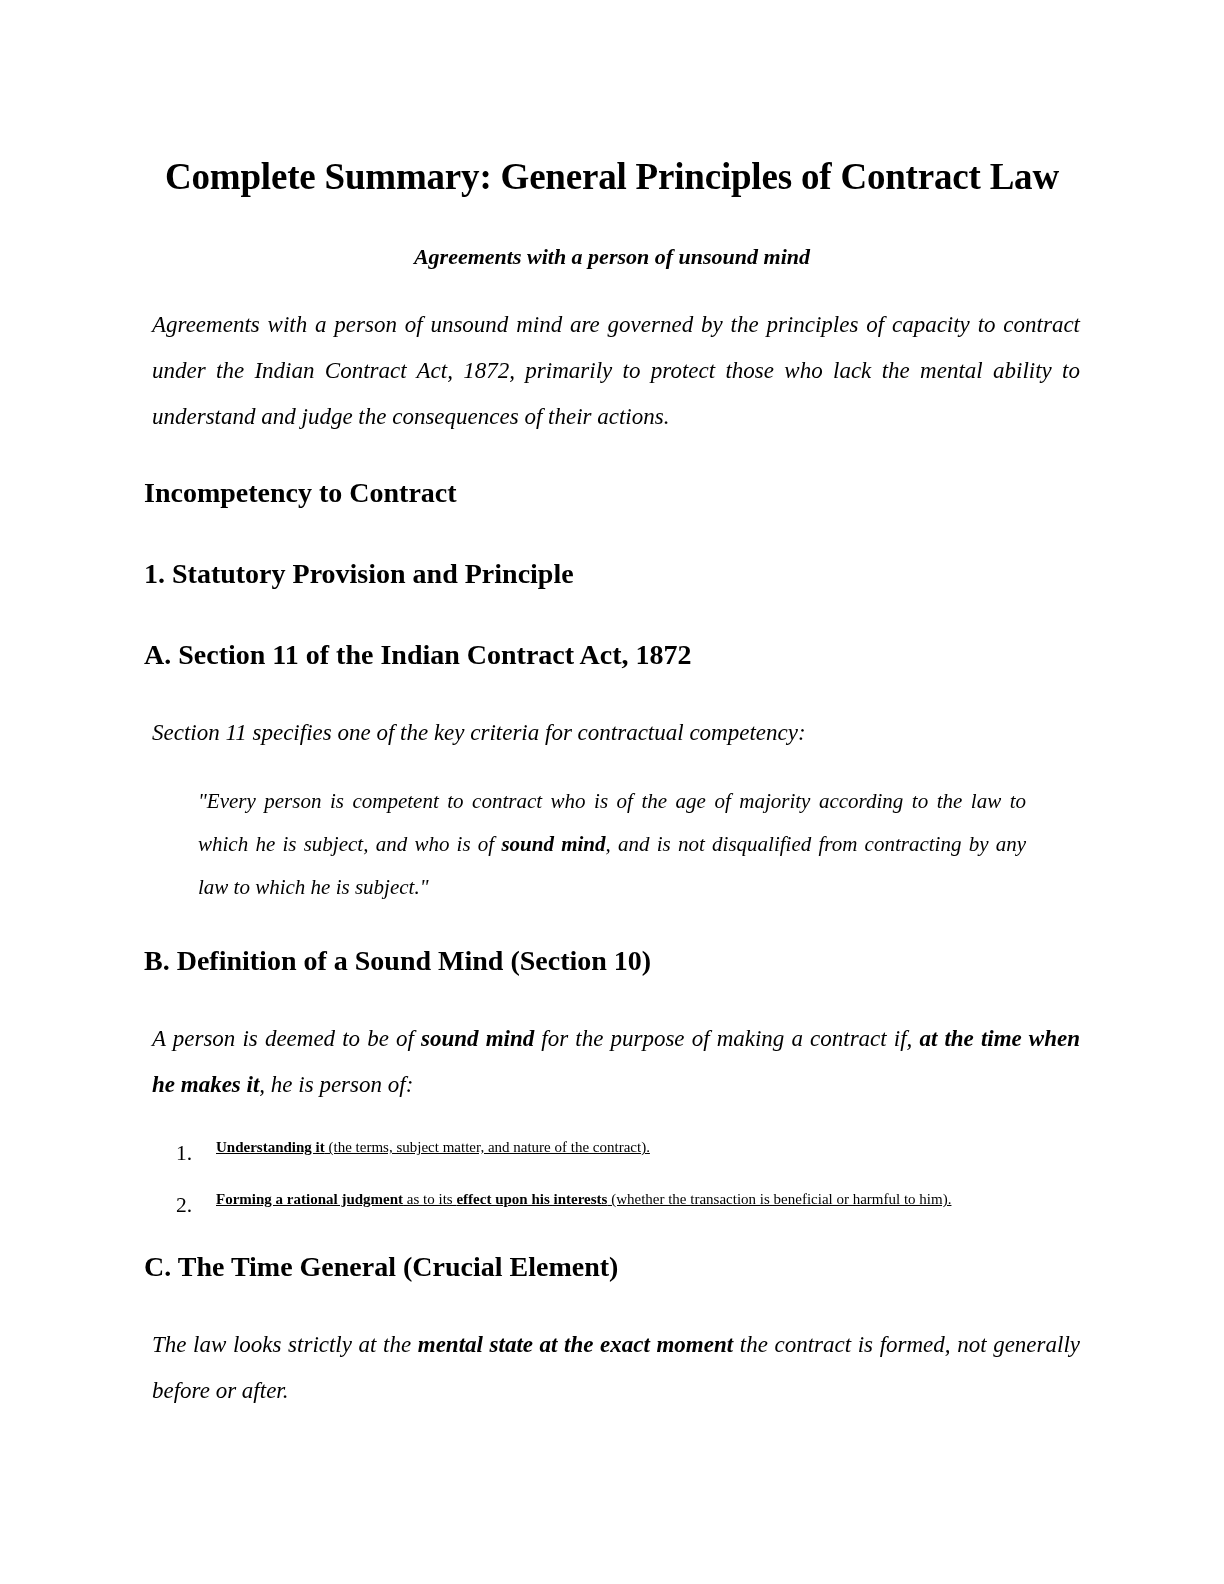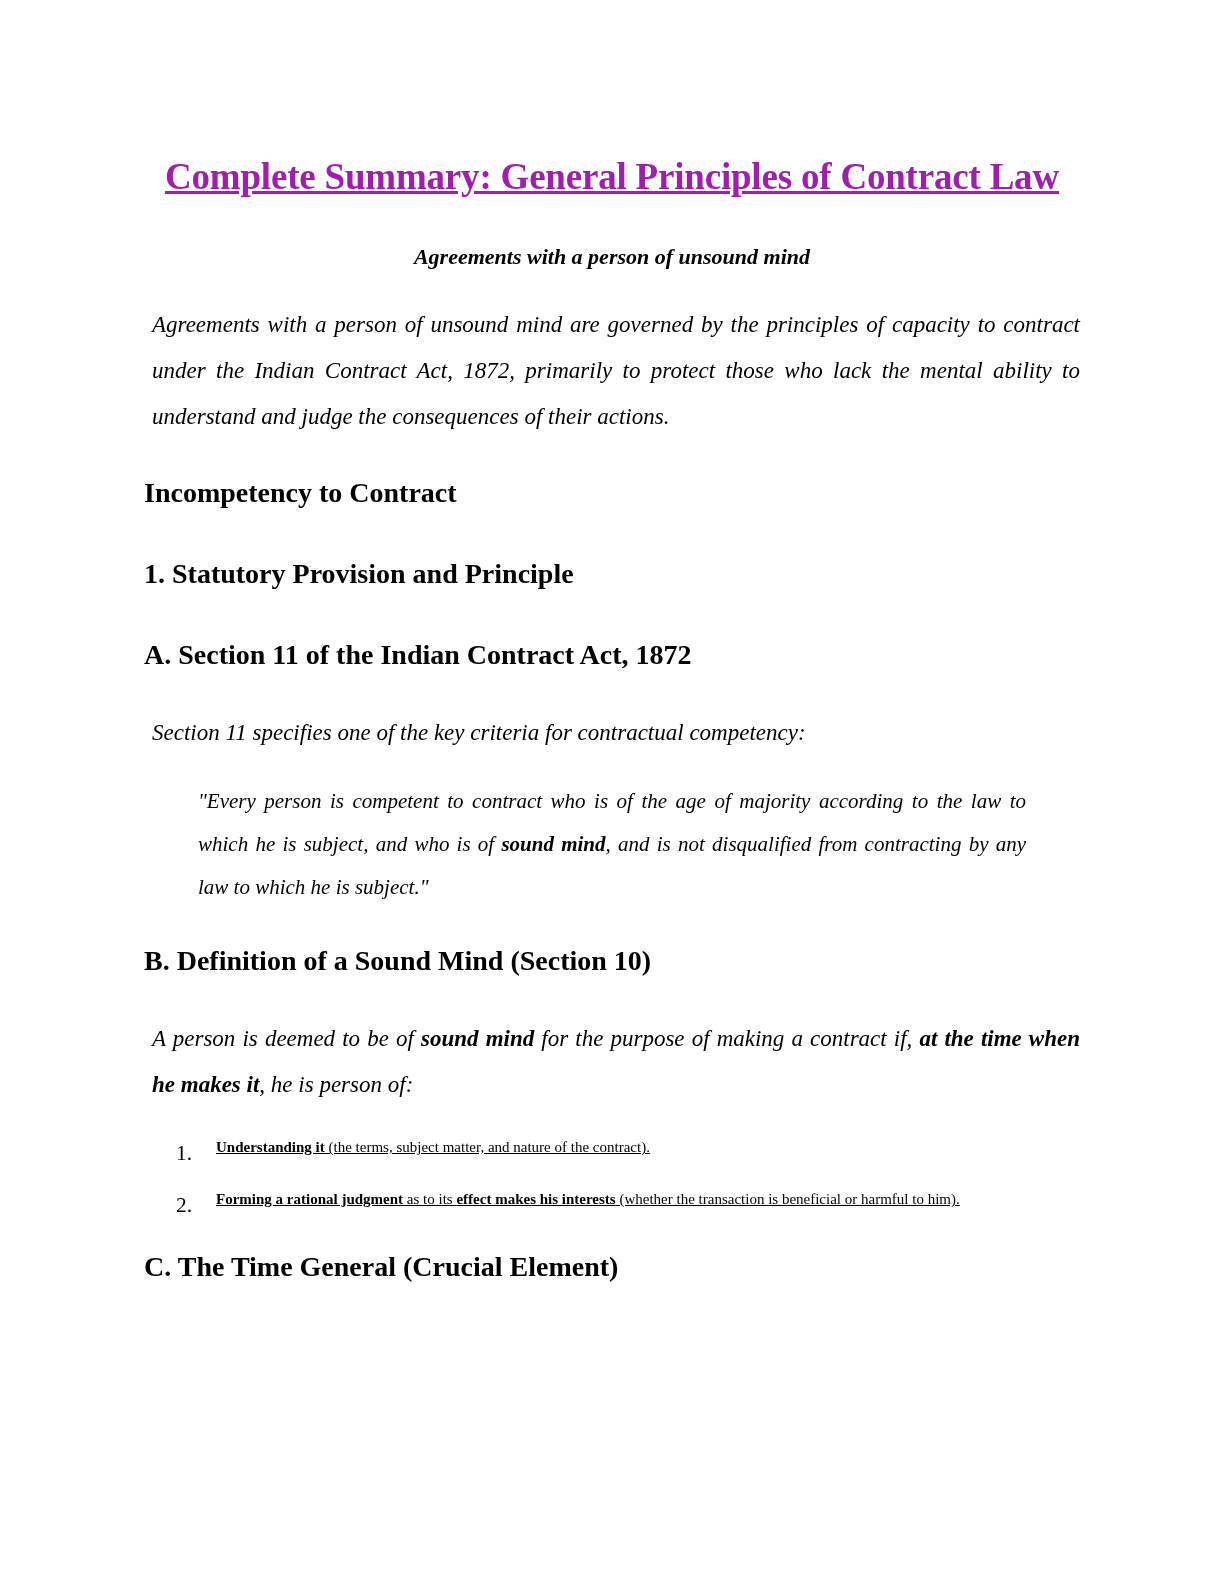--- a/index.html
+++ b/index.html
@@ -34,22 +34,21 @@
 
   
   .doc-title {
     font-size: 37px;
     font-weight: bold;
     line-height: 1.58;
     text-align: center;
     letter-spacing: -0.2px;
     margin: 0 0 0 0;
     padding: 0 8px;
-    color: #a21caf;
-    text-decoration: underline;
+    color: #000000;
   }
 
   
   .doc-subtitle {
     font-size: 22px;
     font-weight: bold;
     font-style: italic;
     text-align: center;
     margin: 34px 0 0 0;
     line-height: 1.5;
@@ -156,20 +155,21 @@
     <blockquote class="quote-block">
       <p><span>"Every person is competent to contract who is of the age of majority according to the law to which he is subject, and who is of </span><strong>sound mind</strong><span>, and is not disqualified from contracting by any law to which he is subject."</span></p>
     </blockquote>
 
     <p class="heading">B. Definition of a Sound Mind (Section 10)</p>
 
     <p class="body-text"><span>A person is deemed to be of </span><strong>sound mind</strong><span> for the purpose of making a contract if, </span><strong>at the time when he makes it</strong><span>, he is person of:</span></p>
 
     <ol class="numlist">
       <li><strong>Understanding it</strong><span> (the terms, subject matter, and nature of the contract).</span></li>
-      <li><strong>Forming a rational judgment</strong><span> as to its </span><strong>effect makes his interests</strong><span> (whether the transaction is beneficial or harmful to him).</span></li>
+      <li><strong>Forming a rational judgment</strong><span> as to its </span><strong>effect upon his interests</strong><span> (whether the transaction is beneficial or harmful to him).</span></li>
     </ol>
 
     <p class="heading">C. The Time General (Crucial Element)</p>
 
+    <p class="body-text"><span>The law looks strictly at the </span><strong>mental state at the exact moment</strong><span> the contract is formed, not generally before or after.</span></p>
 
   </div>
 </div>
 
 </body></html>

